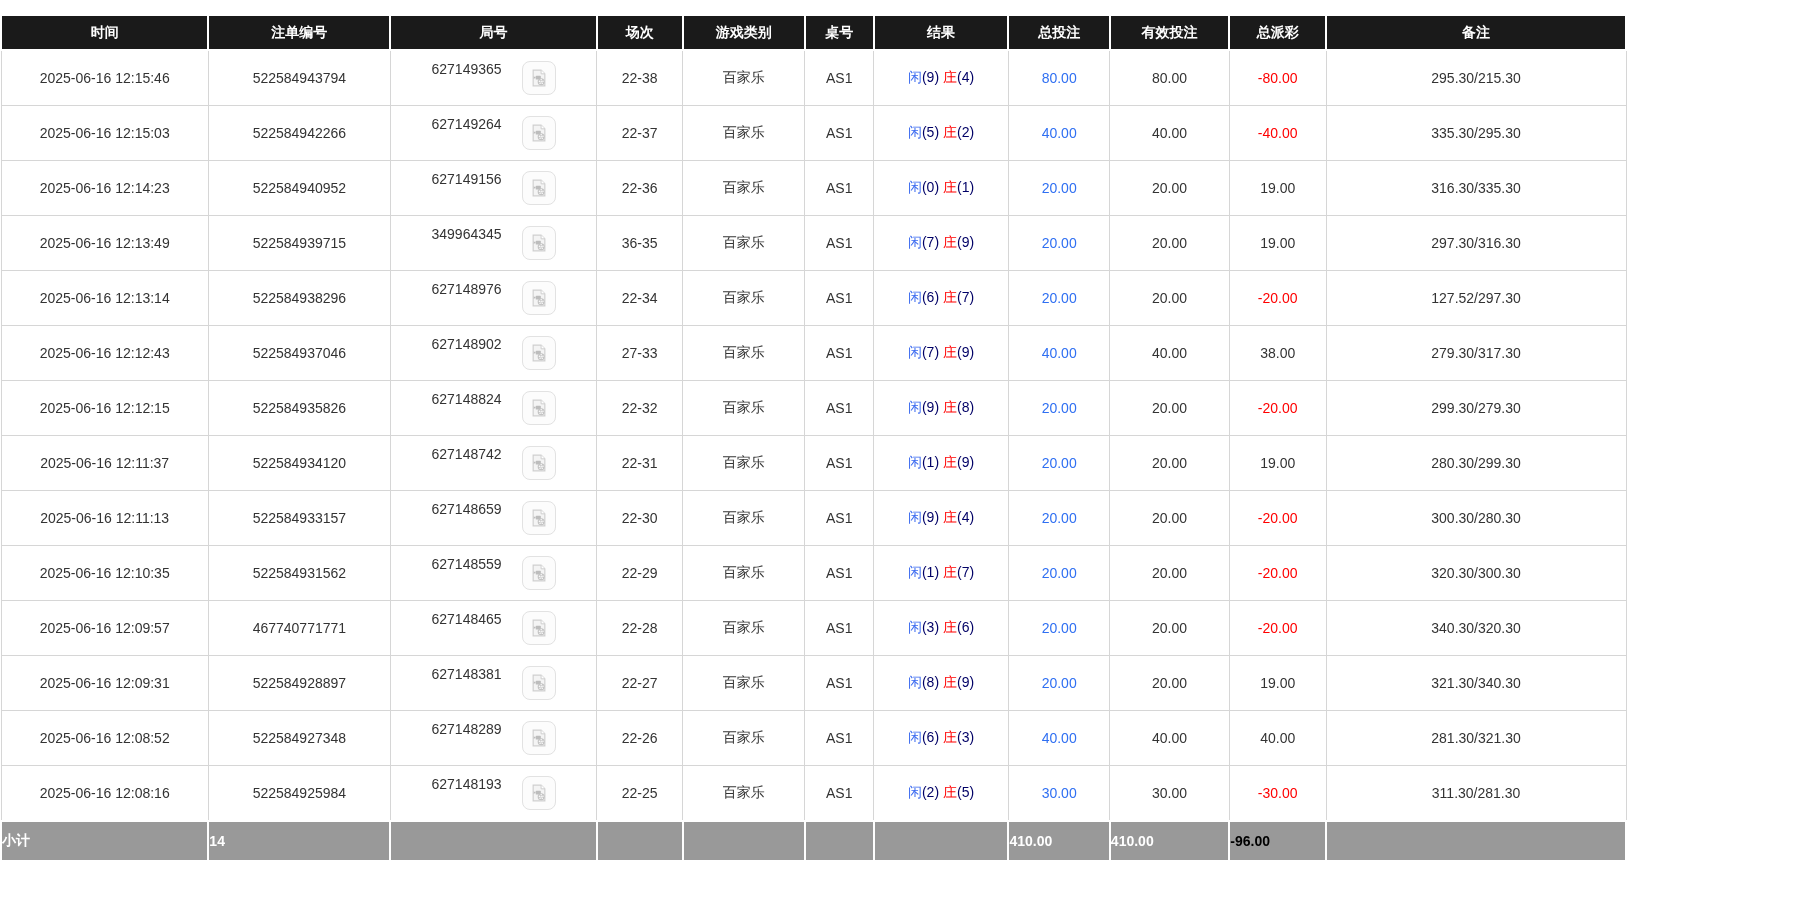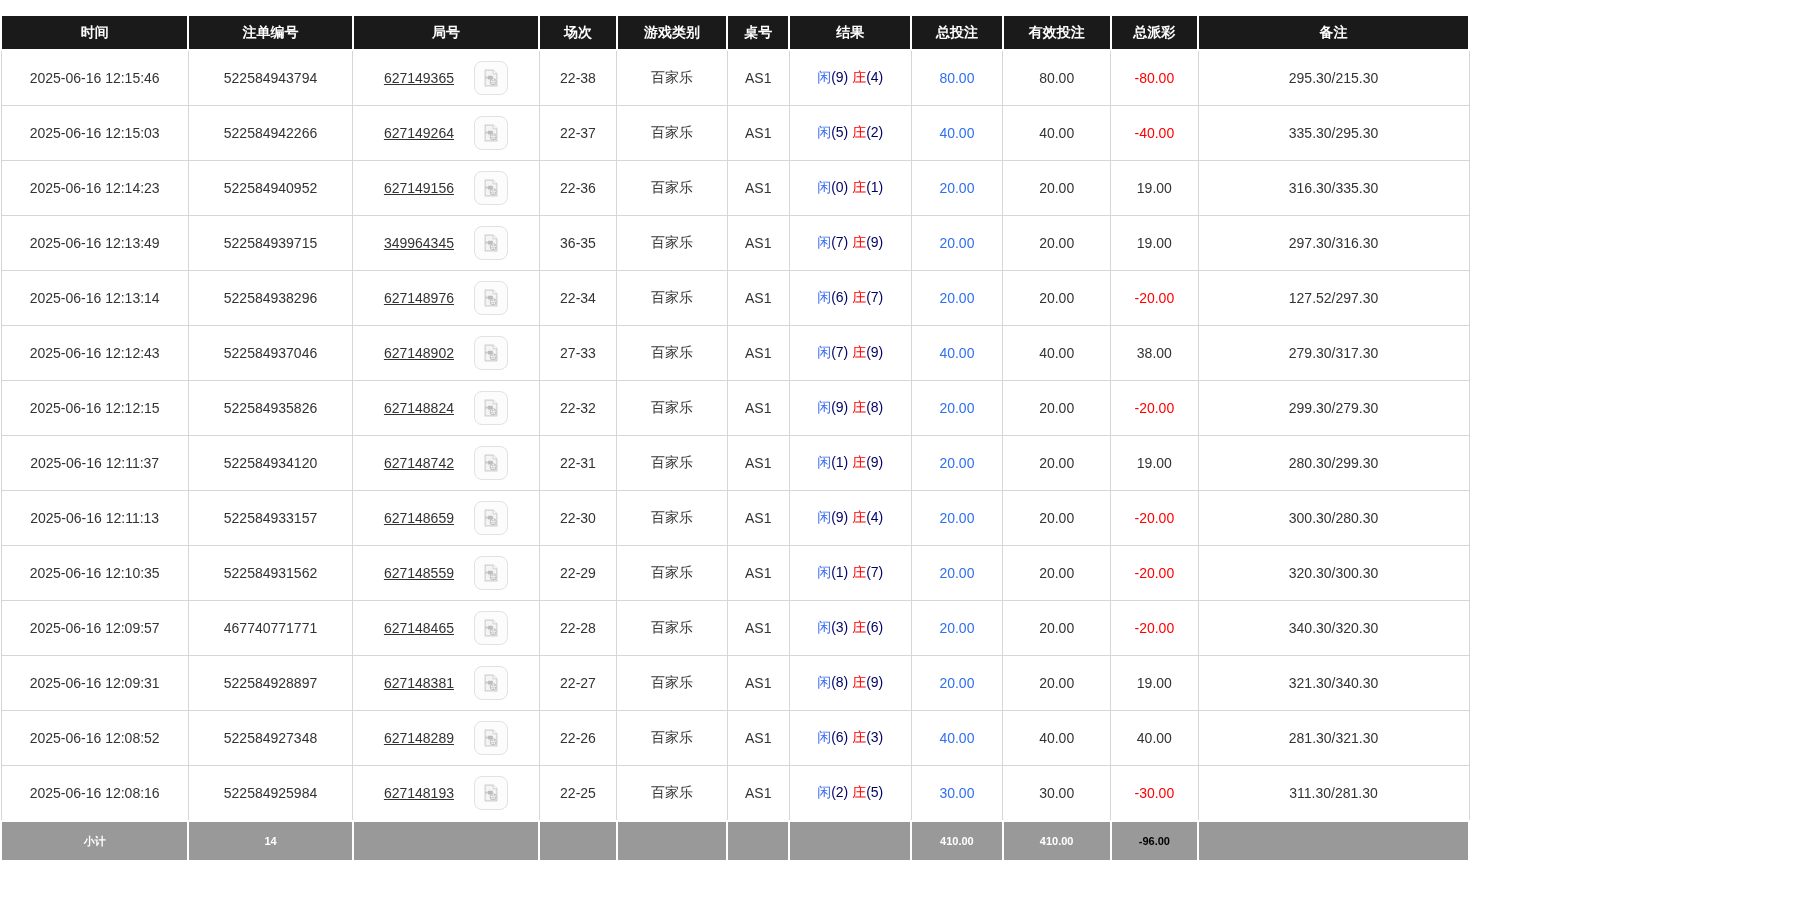--- a/index.html
+++ b/index.html
@@ -1,48 +1,48 @@
 <!DOCTYPE html>
 <html><head>
 <meta charset="utf-8">
 <style>
   html,body { margin:0; padding:0; background:#fff; }
   body { font-family:"Liberation Sans", sans-serif; color:#333; }
-  .page { width:1470px; padding-top:16px; box-sizing:border-box; }
+  .page { width:1627px; padding-top:16px; box-sizing:border-box; }
 
   table { width:100%; border-collapse:collapse; table-layout:fixed; }
 
   
   thead th {
     background:#1a1a1a; color:#ffffff; font-weight:bold; font-size:14px;
     height:33px; padding:0; text-align:center;
     border:2px solid #ffffff; border-top:none;
   }
 
   
   tbody td {
     border:1px solid #d6d6d6; font-size:14px; color:#333;
     text-align:center; height:54px; padding:0 4px; background:#fff;
     overflow:hidden; white-space:nowrap;
   }
 
   
   tfoot td {
-    background:#999999; color:#ffffff; font-weight:bold; font-size:11px;
-    height:38px; text-align:center; border:2px solid #ffffff; padding:0;
+    background:#999999; color:#ffffff; font-weight:bold; font-size:14px;
+    height:38px; border:2px solid #ffffff; padding:0;
   }
   tfoot td.neg { color:#000000; }
 
   .blue { color:#2f6ff2; }
   .neg  { color:#ff0000; }
   .res-player { color:#3b6af0; }
   .res-banker { color:#ff0000; }
   .res-num    { color:#000066; }
 
-  .round-wrap { display:inline-flex; align-items:center; gap:20px;text-decoration:underline; }
+  .round-wrap { display:inline-flex; gap:20px; }
 
   .video-btn {
     display:inline-flex; align-items:center; justify-content:center;
     width:34px; height:34px; box-sizing:border-box;
     border:1px solid #e2e2e2; border-radius:8px; background:#fcfcfc;
     cursor:pointer; padding:0;
   }
   .video-btn svg { display:block; }
 </style>
 </head>

